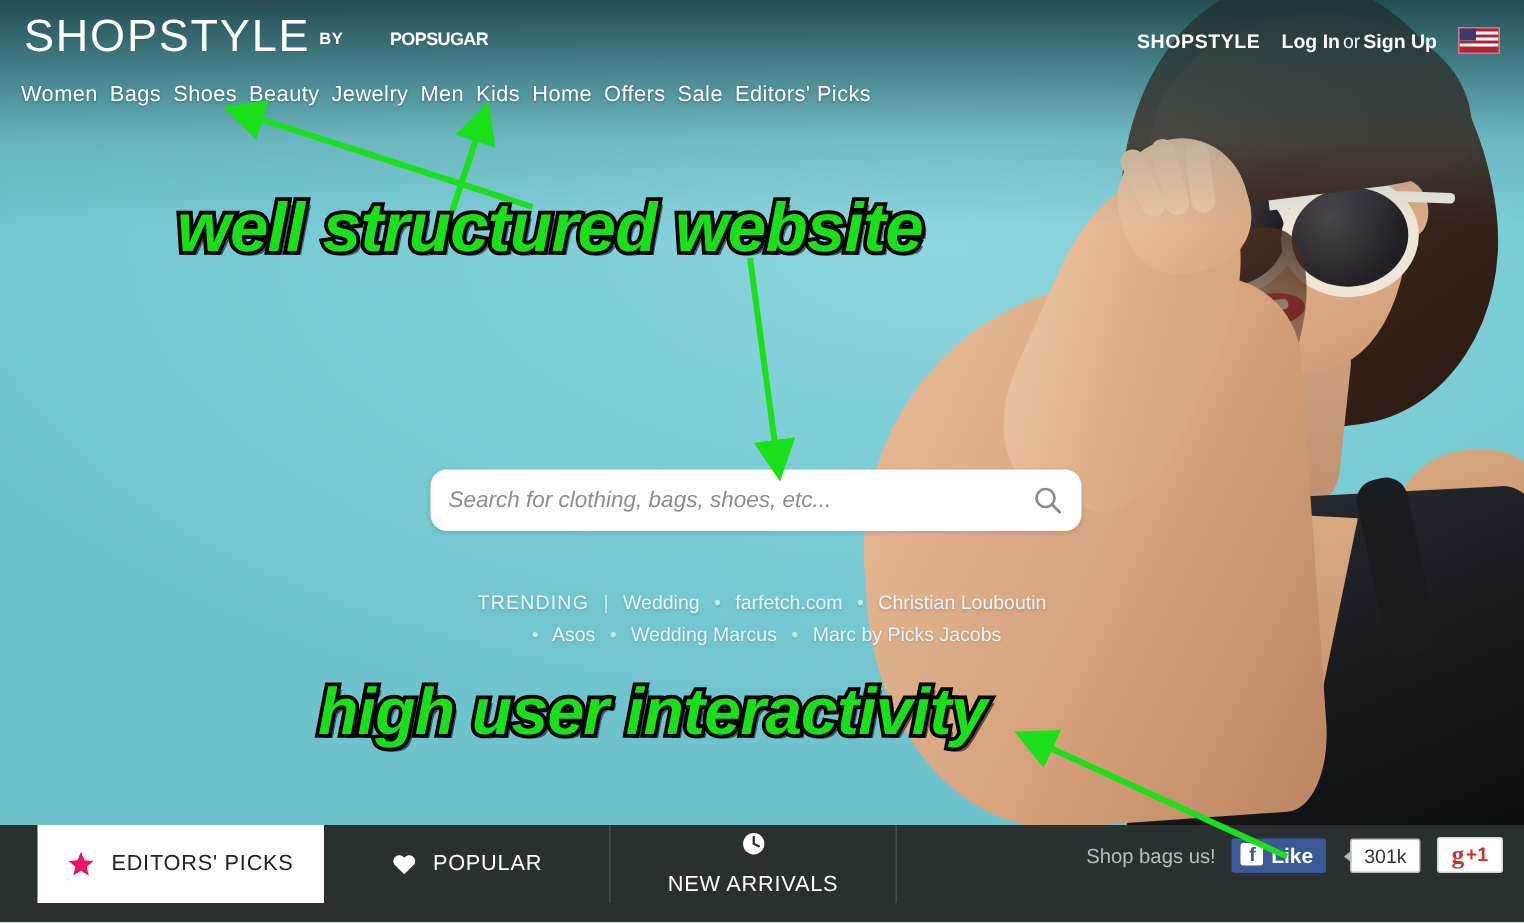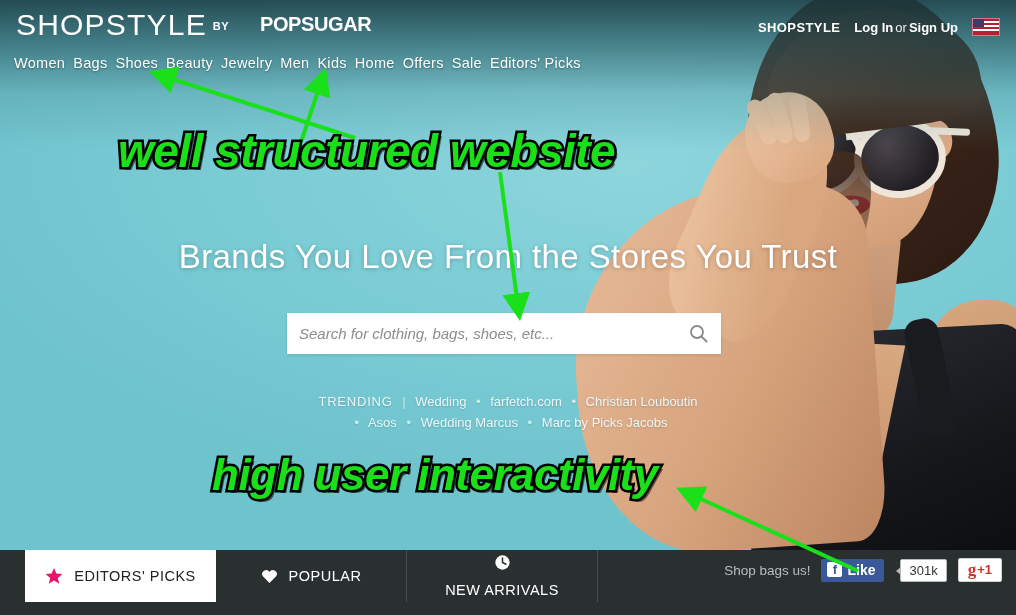--- a/index.html
+++ b/index.html
@@ -160,21 +160,21 @@
   .logo {
     position: absolute; left: 16px; top: 8px;
     color: #ffffff; letter-spacing: 1.2px;
     font-size: 30px; font-weight: 300; white-space: nowrap;
   }
   .logo .by {
     font-size: 11px; font-weight: 700; letter-spacing: .4px;
     margin-left: 6px; vertical-align: 5px;
   }
   .logo .ps {
-    font-size: 20px; font-weight: 800; letter-spacing: -.4px;
+    font-size: 12px; font-weight: 800; letter-spacing: -.4px;
     vertical-align: 4px; margin-left: 3px; padding-left: 28px;
   }
   .mainnav {
     position: absolute; left: 14px; top: 55px;
     display: flex; gap: 8px; align-items: center;
   }
   .mainnav a {
     color: #ffffff; font-size: 14.5px; text-decoration: none;
     letter-spacing: .3px; text-shadow: 0 1px 2px rgba(0,0,0,.35);
     white-space: nowrap;
@@ -205,20 +205,21 @@
     position: absolute; left: 0; top: 238px; width: 1016px;
     text-align: center; color: #ffffff;
     font-size: 33px; font-weight: 300; letter-spacing: .4px;
     text-shadow: 0 1px 4px rgba(0,0,0,.25);
   }
   .searchwrap {
     position: absolute; left: 287px; top: 313px;
     width: 434px; height: 41px;
     background: #ffffff; display: flex; align-items: center;
     box-shadow: 0 1px 3px rgba(0,0,0,.12);
+    border-radius: 11px;
   }
   .searchwrap input {
     flex: 1; border: 0; outline: none; height: 39px;
     font-size: 15px; font-style: italic; color: #555;
     padding: 0 12px; background: transparent;
     font-family: "Liberation Sans", sans-serif;
   }
   .searchwrap input::placeholder { color: #8d8d8d; font-style: italic; }
   .search-btn {
     width: 46px; height: 41px; display: flex;
@@ -366,21 +367,20 @@
         <a href="#">Jewelry</a>
         <a href="#">Men</a>
         <a href="#">Kids</a>
         <a href="#">Home</a>
         <a href="#">Offers</a>
         <a href="#">Sale</a>
         <a href="#">Editors' Picks</a>
       </nav>
     </div>
 
-    <div class="tagline">Brands You Love From the Stores You Trust</div>
 
     <div class="searchwrap">
       <input type="text" placeholder="Search for clothing, bags, shoes, etc..." style="">
       <button class="search-btn">
         <svg width="19" height="19" viewBox="0 0 19 19">
           <circle cx="8" cy="8" r="6" fill="none" stroke="#8a8a8a" stroke-width="1.8"></circle>
           <line x1="12.5" y1="12.5" x2="17.5" y2="17.5" stroke="#8a8a8a" stroke-width="1.8" stroke-linecap="round"></line>
         </svg>
       </button>
     </div>

